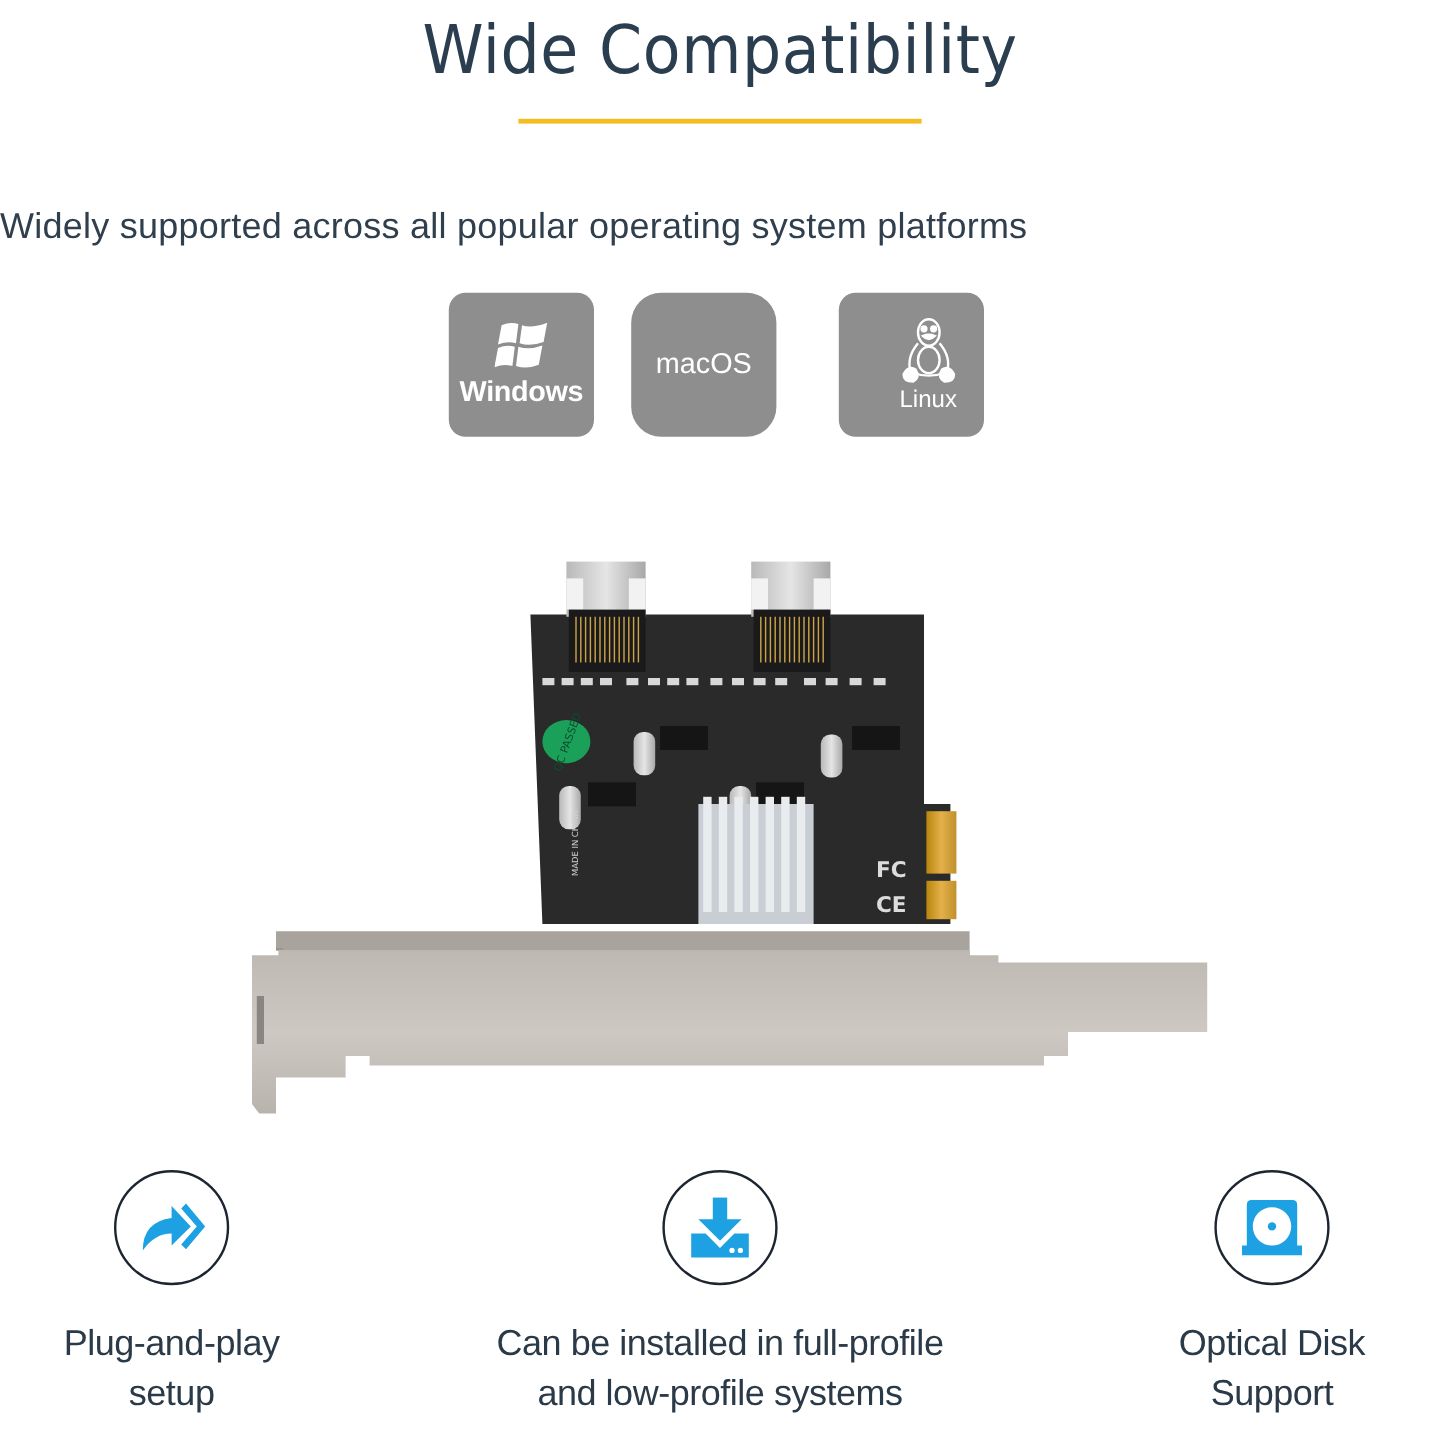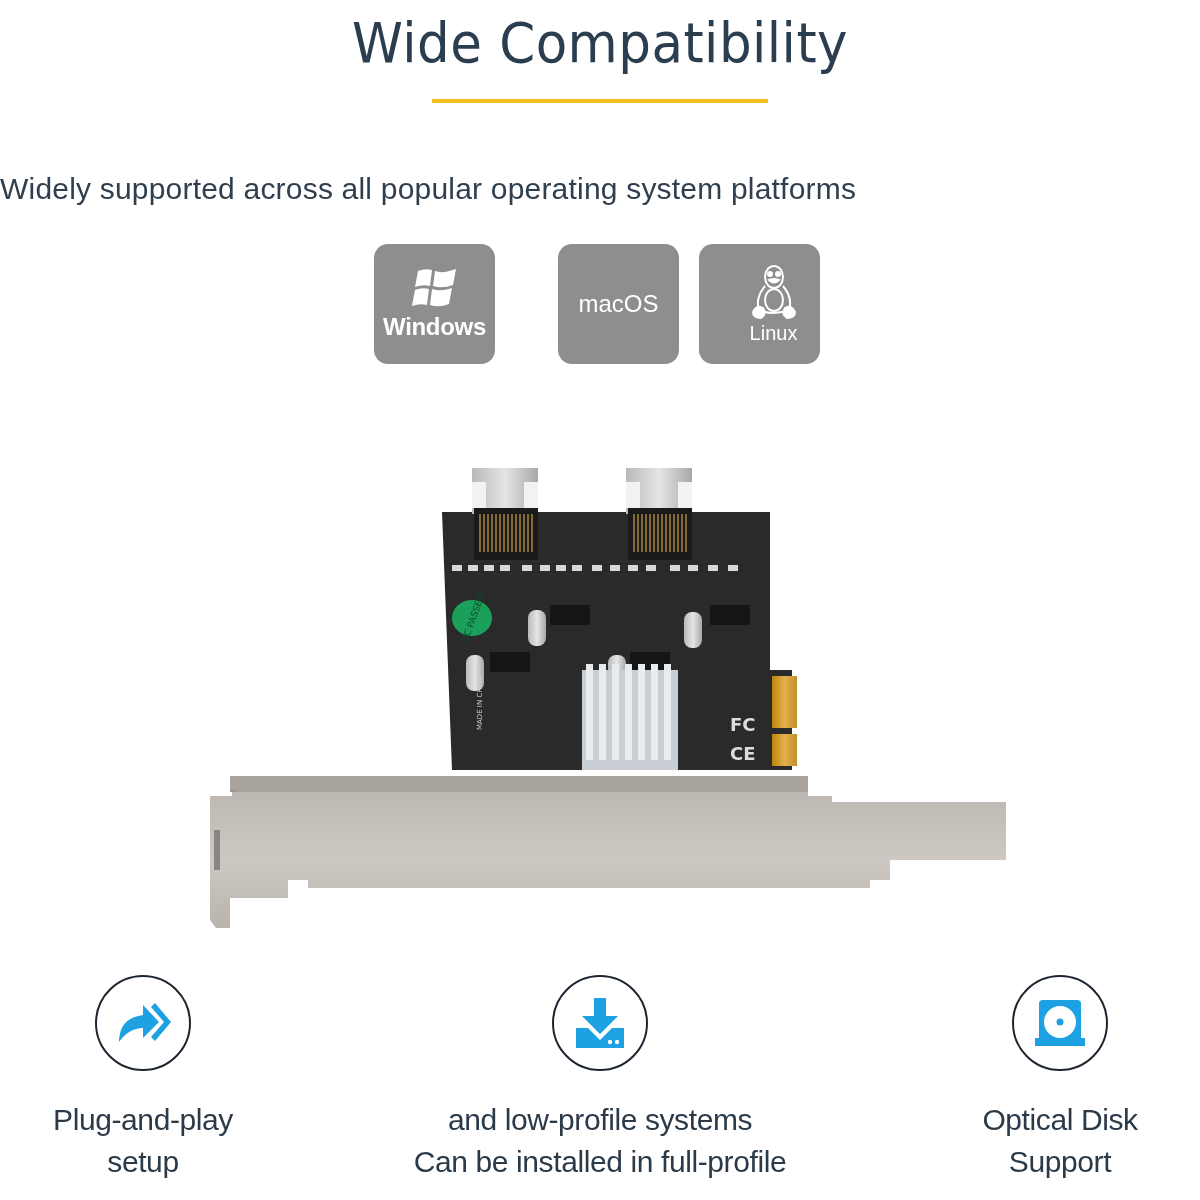--- a/index.html
+++ b/index.html
@@ -25,21 +25,21 @@
 
     .os-row { position: absolute; top: 244px; left: 0; width: 1200px; height: 120px; }
     .os-tile {
       position: absolute; top: 0; width: 121px; height: 120px; border-radius: 14px;
       background: #8e8e8e; color: #ffffff;
       display: flex; flex-direction: column; align-items: center; justify-content: center;
     }
     .os-tile .os-label { font-family: "Liberation Sans", sans-serif; }
     .os-windows { left: 374px; }
     .os-windows .os-label { font-size: 24px; margin-top: 4px; letter-spacing: -0.3px; font-weight: bold; }
-    .os-mac { left: 558px; }
+    .os-mac { left: 526px; border-radius: 25px; }
     .os-mac .os-label { font-size: 24px; }
     .os-linux { left: 699px; padding-left: 28px; }
     .os-linux .os-label { font-size: 20px; margin-top: 2px; }
 
     .product { position: absolute; left: 200px; top: 430px; width: 820px; height: 520px; }
 
     .feature { position: absolute; top: 975px; width: 400px; text-align: center; }
     .feature .icon-circle {
       width: 96px; height: 96px; border-radius: 50%; border: 2.5px solid #1c2530;
       margin: 0 auto; display: flex; align-items: center; justify-content: center;
@@ -237,22 +237,22 @@
   <div class="icon-circle">
     <svg width="52" height="54" viewBox="0 0 52 54">
       <rect x="20" y="2" width="12" height="20" fill="#1da1e2"></rect>
       <path d="M8 20 L44 20 L26 38 Z" fill="#1da1e2"></path>
       <path d="M2 32 L14 32 L26 44 L38 32 L50 32 L50 52 L2 52 Z" fill="#1da1e2"></path>
       <circle cx="36" cy="46" r="2.2" fill="#fff"></circle>
       <circle cx="43" cy="46" r="2.2" fill="#fff"></circle>
     </svg>
   </div>
   <div class="feature-text">
+    <div>Can be installed in full-profile</div>
     <div>and low-profile systems</div>
-    <div>Can be installed in full-profile</div>
   </div>
 </div>
 
 <div class="feature feature-3">
   <div class="icon-circle">
     <svg width="54" height="50" viewBox="0 0 54 50">
       <path d="M6 6 Q6 2 10 2 L44 2 Q48 2 48 6 L48 40 L52 40 L52 48 L2 48 L2 40 L6 40 Z" fill="#1da1e2"></path>
       <circle cx="27" cy="24" r="16" fill="#fff"></circle>
       <circle cx="27" cy="24" r="3.5" fill="#1da1e2"></circle>
     </svg>

